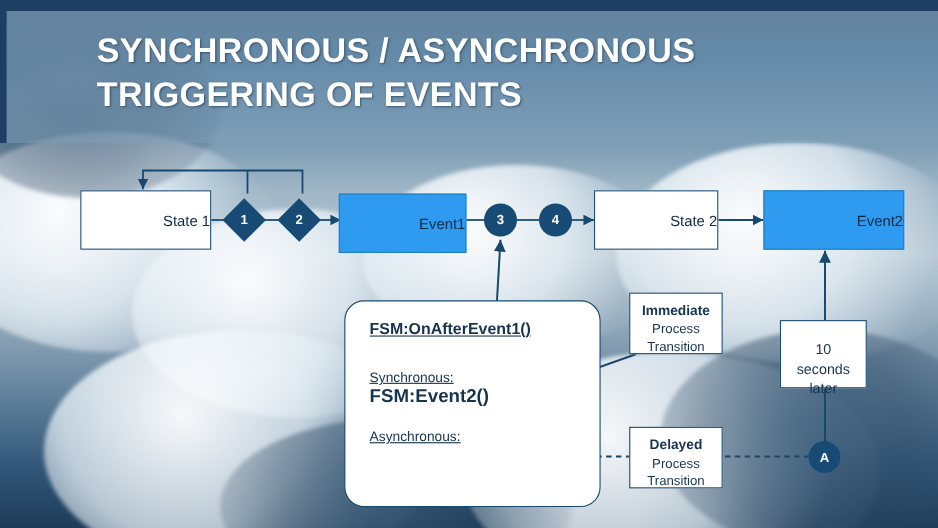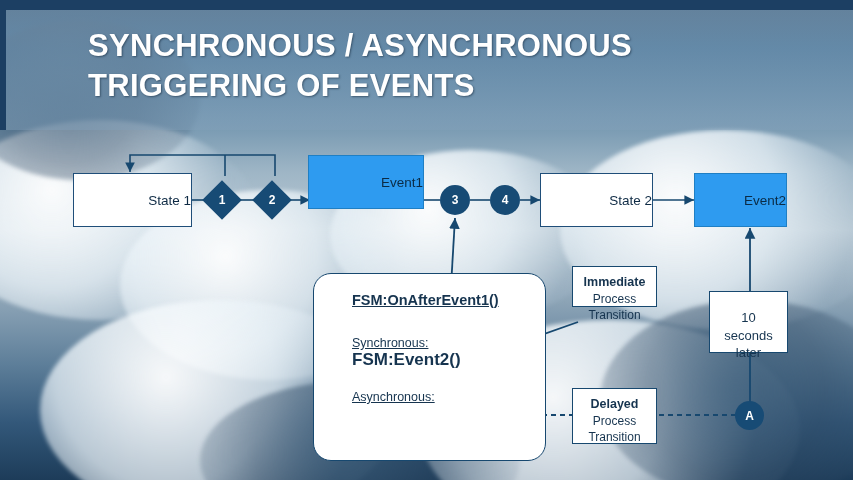--- a/index.html
+++ b/index.html
@@ -124,21 +124,21 @@
   .fsmbox {
     position: absolute;
     box-sizing: border-box;
     left: 313px;
     top: 273px;
     width: 233px;
     height: 188px;
     background: #ffffff;
     border: 1px solid #17486f;
     border-radius: 18px;
-    padding: 18px 0 0 38px;
+    padding: 18px 0 0 22px;
     color: #16344f;
   }
   .fsm-title {
     font-size: 14.5px;
     font-weight: bold;
     text-decoration: underline;
     color: #16344f;
   }
   .fsm-label {
     font-size: 12.5px;
@@ -214,29 +214,29 @@
 
     <line x1="750" y1="402" x2="750" y2="228" stroke="#17486f" stroke-width="1.8" marker-end="url(#arrow)"></line>
 
     <line x1="747" y1="280" x2="747" y2="280" stroke="#17486f" stroke-width="1.6"></line>
   </svg>
 
   <div class="node" style="left:73px; top:173px; width:119px; height:54px;">
     <span>State 1</span>
   </div>
 
-  <div class="node event" style="left:308px; top:155px; width:116px; height:54px;">
+  <div class="node event" style="left:308px; top:176px; width:116px; height:54px;">
     <span>Event1</span>
   </div>
 
   <div class="node" style="left:540px; top:173px; width:113px; height:54px;">
     <span>State 2</span>
   </div>
 
-  <div class="node event" style="left:694px; top:173px; width:93px; height:54px;">
+  <div class="node event" style="left:694px; top:173px; width:128px; height:54px;">
     <span>Event2</span>
   </div>
 
   <div class="diamond" style="left:208px; top:186px;">
     <span>1</span>
   </div>
   <div class="diamond" style="left:258px; top:186px;">
     <span>2</span>
   </div>
   <div class="marker" style="left:440px; top:185px; width:30px; height:30px;">
@@ -248,21 +248,21 @@
   <div class="marker" style="left:432px; top:353px; width:29px; height:29px;">
     <span>S</span>
   </div>
   <div class="marker" style="left:469px; top:401px; width:29px; height:29px;">
     <span>A</span>
   </div>
   <div class="marker" style="left:735px; top:401px; width:29px; height:29px;">
     <span>A</span>
   </div>
 
-  <div class="callout" style="left:572px; top:266px; width:85px; height:41px;">
+  <div class="callout" style="left:572px; top:266px; width:85px; height:56px;">
     <b>Immediate</b><br>
     <span>Process</span><br>
     <span>Transition</span>
   </div>
 
   <div class="callout" style="left:572px; top:388px; width:85px; height:56px;">
     <b>Delayed</b><br>
     <span>Process</span><br>
     <span>Transition</span>
   </div>

